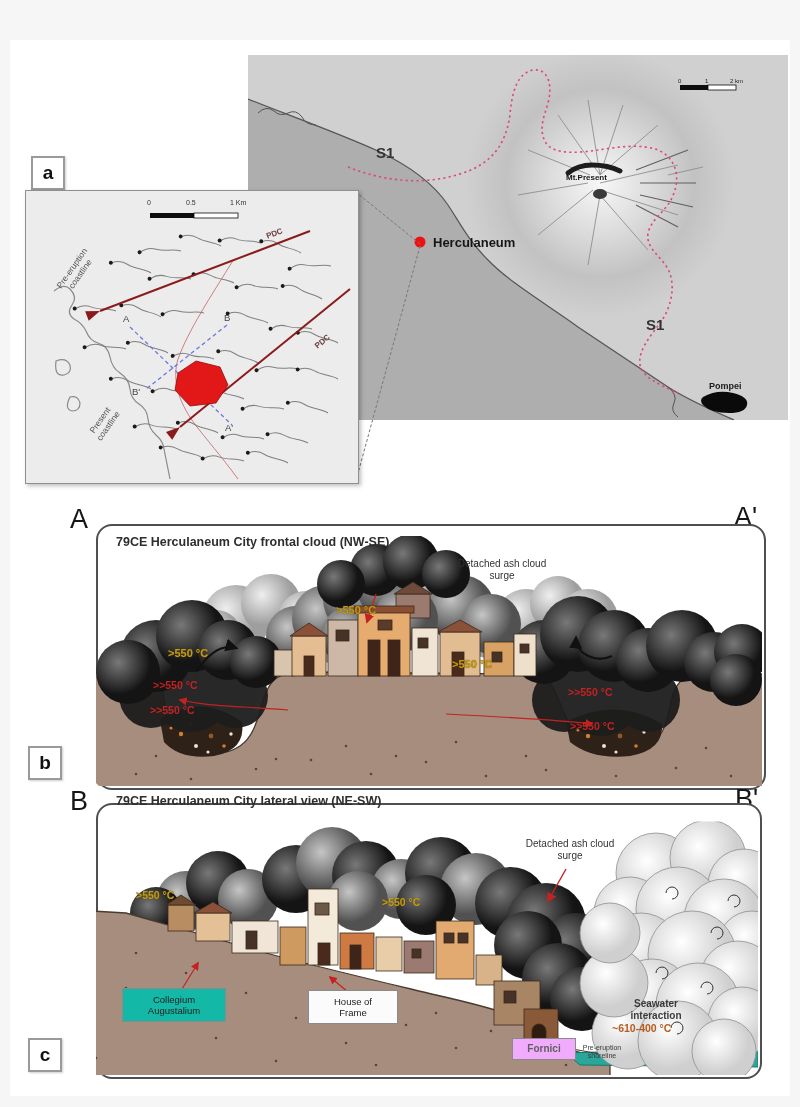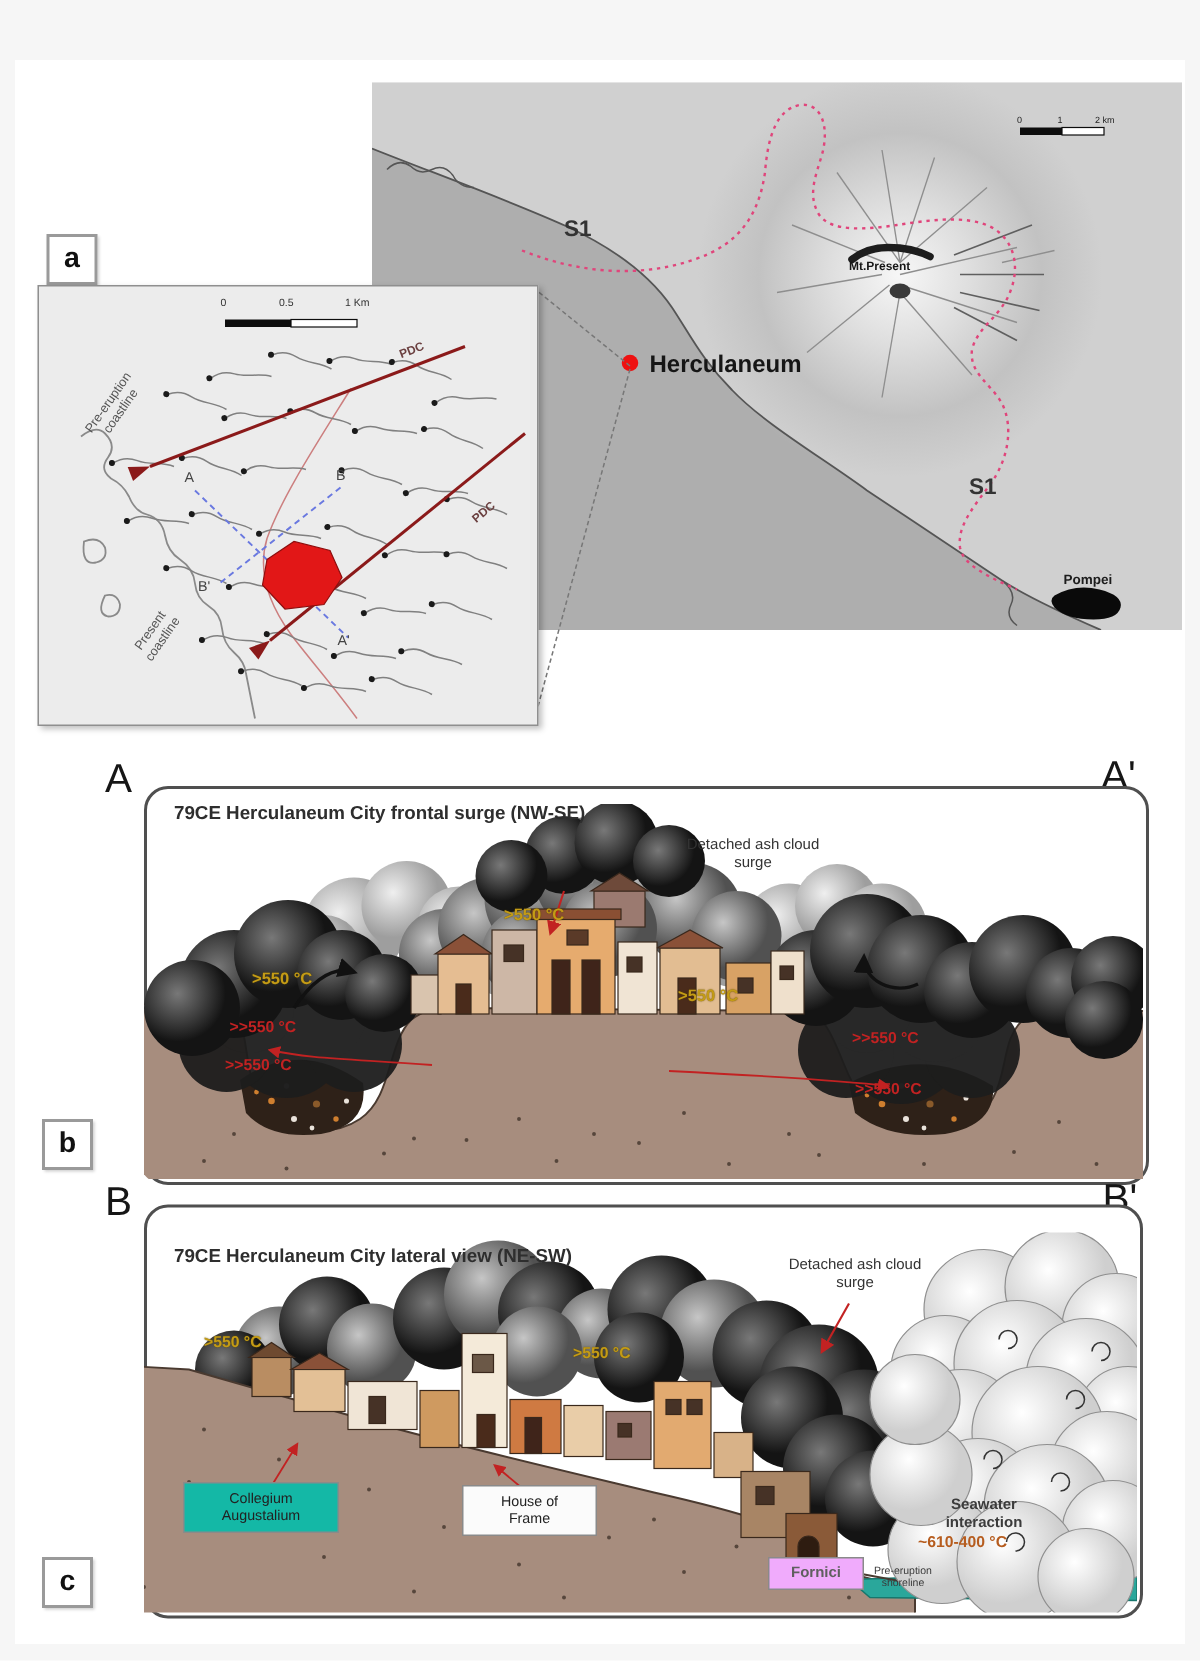--- a/index.html
+++ b/index.html
@@ -66,21 +66,21 @@
   <path fill="#0a0a0a" d="M455,342 q14,-8 30,-4 q16,4 14,12 q-2,8 -18,8 q-18,0 -26,-8 q-4,-5 0,-8 z"></path>
   <g>
     <rect x="432" y="30" width="28" height="5" fill="#0d0d0d"></rect>
     <rect x="460" y="30" width="28" height="5" fill="#ffffff" stroke="#0d0d0d" stroke-width="0.8"></rect>
   </g>
 </svg>
 
 <div class="maplbl abs" style="left:376px;top:144px;font-size:15px;font-weight:700;color:#333">S1</div>
 <div class="maplbl abs" style="left:646px;top:316px;font-size:15px;font-weight:700;color:#333">S1</div>
 <div class="maplbl abs" style="left:566px;top:173px;font-size:8px;font-weight:700;color:#161616">Mt.Present</div>
-<div class="maplbl abs" style="left:433px;top:235px;font-size:16px;font-weight:700;color:#161616">Herculaneum</div>
+<div class="maplbl abs" style="left:433px;top:235px;font-size:13px;font-weight:700;color:#161616">Herculaneum</div>
 <div class="maplbl abs" style="left:709px;top:381px;font-size:9px;font-weight:600;color:#1c1c1c">Pompei</div>
 <div class="maplbl abs" style="left:678px;top:78px;font-size:6px">0</div>
 <div class="maplbl abs" style="left:705px;top:78px;font-size:6px">1</div>
 <div class="maplbl abs" style="left:730px;top:78px;font-size:6px">2 km</div>
 
 <svg class="abs" style="left:0;top:0" width="800" height="1107" viewBox="0 0 800 1107">
   <line x1="420" y1="244" x2="357" y2="193" stroke="#777" stroke-width="1" stroke-dasharray="3 2"></line>
   <line x1="420" y1="246" x2="357" y2="477" stroke="#777" stroke-width="1" stroke-dasharray="3 2"></line>
 </svg>
 
@@ -323,21 +323,21 @@
     <rect x="424" y="120" width="9" height="9" fill="#463226"></rect>
   </g>
   <path d="M100,148 Q120,118 140,124" fill="none" stroke="#111" stroke-width="2.2" marker-end="url(#akb)"></path>
   <path d="M516,132 A24,20 0 0 1 480,114" fill="none" stroke="#111" stroke-width="2.2" marker-end="url(#akb)"></path>
   <path d="M280,70 L271,98" stroke="#c22222" stroke-width="1.4" marker-end="url(#arb)"></path>
   <path d="M192,186 C140,182 110,182 84,176" fill="none" stroke="#c22222" stroke-width="1.2" marker-end="url(#arb)"></path>
   <path d="M350,190 C430,194 480,198 496,200" fill="none" stroke="#c22222" stroke-width="1.2" marker-end="url(#arb)"></path>
   </g>
 </svg>
 
-<div class="ptitle" style="left:116px;top:535px">79CE Herculaneum City frontal surge (NW-SE)</div>
+<div class="ptitle" style="left:116px;top:535px">79CE Herculaneum City frontal cloud (NW-SE)</div>
 <div class="anno prelined" style="left:432px;top:558px;width:140px">Detached ash cloud
 surge</div>
 <div class="tempy" style="left:168px;top:647px">&gt;550 °C</div>
 <div class="tempy" style="left:336px;top:604px">&gt;550 °C</div>
 <div class="tempy" style="left:452px;top:658px">&gt;550 °C</div>
 <div class="tempr" style="left:153px;top:679px">&gt;&gt;550 °C</div>
 <div class="tempr" style="left:150px;top:704px">&gt;&gt;550 °C</div>
 <div class="tempr" style="left:568px;top:686px">&gt;&gt;550 °C</div>
 <div class="tempr" style="left:570px;top:720px">&gt;&gt;550 °C</div>
 <div class="letterbox" style="left:28px;top:746px">b</div>
@@ -461,21 +461,21 @@
     <path d="M575,225 a6,6 0 1 1 6,6"></path>
           <path d="M632,98 a6,6 0 1 1 6,6"></path>
   </g>
   <path d="M470,66 L452,98" stroke="#c22222" stroke-width="1.4" marker-end="url(#arc2)"></path>
   <path d="M86,186 L102,160" stroke="#c22222" stroke-width="1.2" marker-end="url(#arc2)"></path>
   <path d="M258,194 L234,174" stroke="#c22222" stroke-width="1.2" marker-end="url(#arc2)"></path>
   <path d="M428,246 L448,236" stroke="#c22222" stroke-width="1.2" marker-end="url(#arc2)"></path>
   </g>
 </svg>
 
-<div class="ptitle" style="left:116px;top:830px">79CE Herculaneum City lateral view (NE-SW)</div>
+<div class="ptitle" style="left:116px;top:794px">79CE Herculaneum City lateral view (NE-SW)</div>
 <div class="anno prelined" style="left:500px;top:838px;width:140px">Detached ash cloud
 surge</div>
 <div class="tempy" style="left:136px;top:889px;font-size:10.5px">&gt;550 °C</div>
 <div class="tempy" style="left:382px;top:896px;font-size:10.5px">&gt;550 °C</div>
 <div class="labelbox prelined" style="left:122px;top:988px;width:102px;height:32px;background:#14b8a6">Collegium
 Augustalium</div>
 <div class="labelbox prelined" style="left:308px;top:990px;width:88px;height:32px;background:#fbfbfb">House of
 Frame</div>
 <div class="labelbox" style="left:512px;top:1038px;width:62px;height:20px;background:#f0abfc;color:#5f5f5f;font-weight:700;font-size:10px">Fornici</div>
 <div class="anno prelined" style="left:560px;top:1044px;width:84px;font-size:7px;color:#3a3a3a">Pre-eruption

